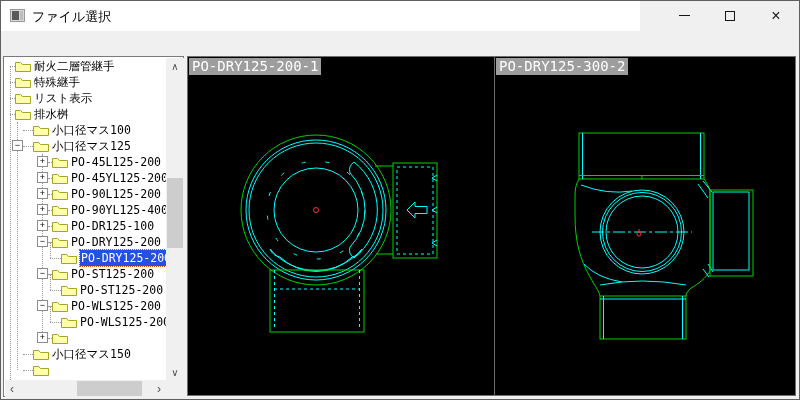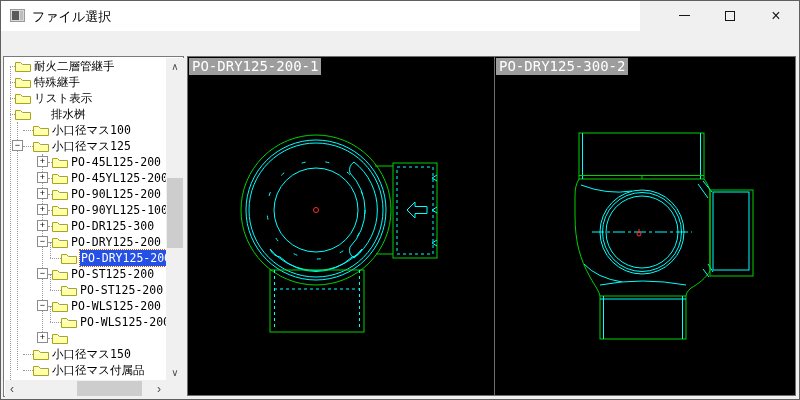--- a/index.html
+++ b/index.html
@@ -170,21 +170,21 @@
             <path d="M1.5 5.5 H14.5" stroke="#ffffff" opacity="0.6"></path>
           </svg>
           <span class="tlabel" style="left:29px">リスト表示</span>
         </div>
         <div class="trow" style="top: 48px;">
           <span class="conn" style="left:5px;width:5px"></span>
           <svg class="folder" style="left:10px" width="16" height="13" viewBox="0 0 16 13">
             <path d="M0.5 11.5 L0.5 2.5 L5.5 2.5 L7.5 4.5 L15.5 4.5 L15.5 11.5 Z" fill="var(--folder-fill)" stroke="var(--folder-edge)"></path>
             <path d="M1.5 5.5 H14.5" stroke="#ffffff" opacity="0.6"></path>
           </svg>
-          <span class="tlabel" style="left:46px">排水桝</span>
+          <span class="tlabel" style="left:29px">排水桝</span>
         </div>
         <div class="trow" style="top: 64px;">
           <span class="conn" style="left:18px;width:10px"></span>
           <svg class="folder" style="left:28px" width="16" height="13" viewBox="0 0 16 13">
             <path d="M0.5 11.5 L0.5 2.5 L5.5 2.5 L7.5 4.5 L15.5 4.5 L15.5 11.5 Z" fill="var(--folder-fill)" stroke="var(--folder-edge)"></path>
             <path d="M1.5 5.5 H14.5" stroke="#ffffff" opacity="0.6"></path>
           </svg>
           <span class="tlabel" style="left:47px">小口径マス100</span>
         </div>
         <div class="trow" style="top: 80px;">
@@ -223,30 +223,30 @@
           </svg>
           <span class="tlabel" style="left:66px">PO-90L125-200</span>
         </div>
         <div class="trow" style="top: 144px;">
           <span class="conn" style="left:43px;width:4px"></span>
           <span class="xbox" style="left:32px">+</span>
           <svg class="folder" style="left:47px" width="16" height="13" viewBox="0 0 16 13">
             <path d="M0.5 11.5 L0.5 2.5 L5.5 2.5 L7.5 4.5 L15.5 4.5 L15.5 11.5 Z" fill="var(--folder-fill)" stroke="var(--folder-edge)"></path>
             <path d="M1.5 5.5 H14.5" stroke="#ffffff" opacity="0.6"></path>
           </svg>
-          <span class="tlabel" style="left:66px">PO-90YL125-100</span>
+          <span class="tlabel" style="left:66px">PO-90YL125-400</span>
         </div>
         <div class="trow" style="top: 160px;">
           <span class="conn" style="left:43px;width:4px"></span>
           <span class="xbox" style="left:32px">+</span>
           <svg class="folder" style="left:47px" width="16" height="13" viewBox="0 0 16 13">
             <path d="M0.5 11.5 L0.5 2.5 L5.5 2.5 L7.5 4.5 L15.5 4.5 L15.5 11.5 Z" fill="var(--folder-fill)" stroke="var(--folder-edge)"></path>
             <path d="M1.5 5.5 H14.5" stroke="#ffffff" opacity="0.6"></path>
           </svg>
-          <span class="tlabel" style="left:66px">PO-DR125-300</span>
+          <span class="tlabel" style="left:66px">PO-DR125-100</span>
         </div>
         <div class="trow" style="top: 176px;">
           <span class="conn" style="left:43px;width:4px"></span>
           <span class="xbox" style="left:32px">−</span>
           <svg class="folder" style="left:47px" width="16" height="13" viewBox="0 0 16 13">
             <path d="M0.5 11.5 L0.5 2.5 L5.5 2.5 L7.5 4.5 L15.5 4.5 L15.5 11.5 Z" fill="var(--folder-fill)" stroke="var(--folder-edge)"></path>
             <path d="M1.5 5.5 H14.5" stroke="#ffffff" opacity="0.6"></path>
           </svg>
           <span class="tlabel" style="left:66px">PO-DRY125-200</span>
         </div>
@@ -307,21 +307,20 @@
             <path d="M1.5 5.5 H14.5" stroke="#ffffff" opacity="0.6"></path>
           </svg>
           <span class="tlabel" style="left:47px">小口径マス150</span>
         </div>
         <div class="trow" style="top: 304px;">
           <span class="conn" style="left:18px;width:10px"></span>
           <svg class="folder" style="left:28px" width="16" height="13" viewBox="0 0 16 13">
             <path d="M0.5 11.5 L0.5 2.5 L5.5 2.5 L7.5 4.5 L15.5 4.5 L15.5 11.5 Z" fill="var(--folder-fill)" stroke="var(--folder-edge)"></path>
             <path d="M1.5 5.5 H14.5" stroke="#ffffff" opacity="0.6"></path>
           </svg>
-          <span class="tlabel" style="left:47px">小口径マス付属品</span>
         </div>
         <div class="trow" style="top: 320px;">
           <span class="tlabel" style="left:29px"></span>
         </div>
       </div>
 
     <div id="vscroll" class="abs sbar" style="left:162px;top:1px;">
       <div id="sa-up" class="sarrow">
           <span>∧</span>
         </div>

